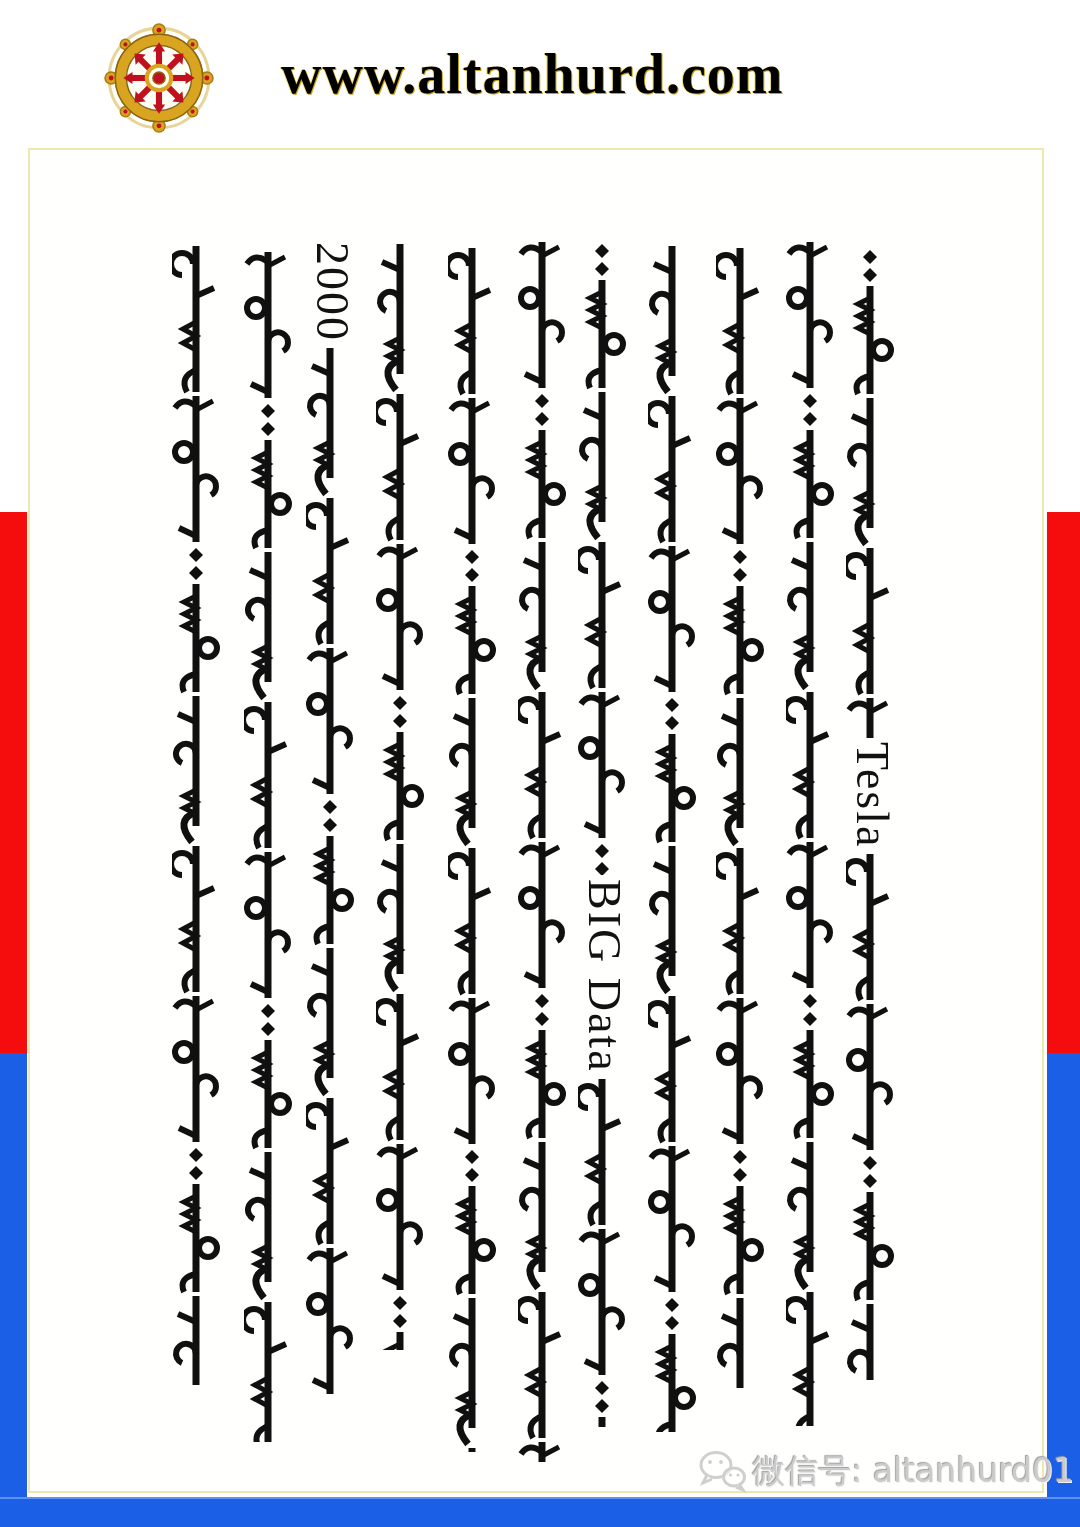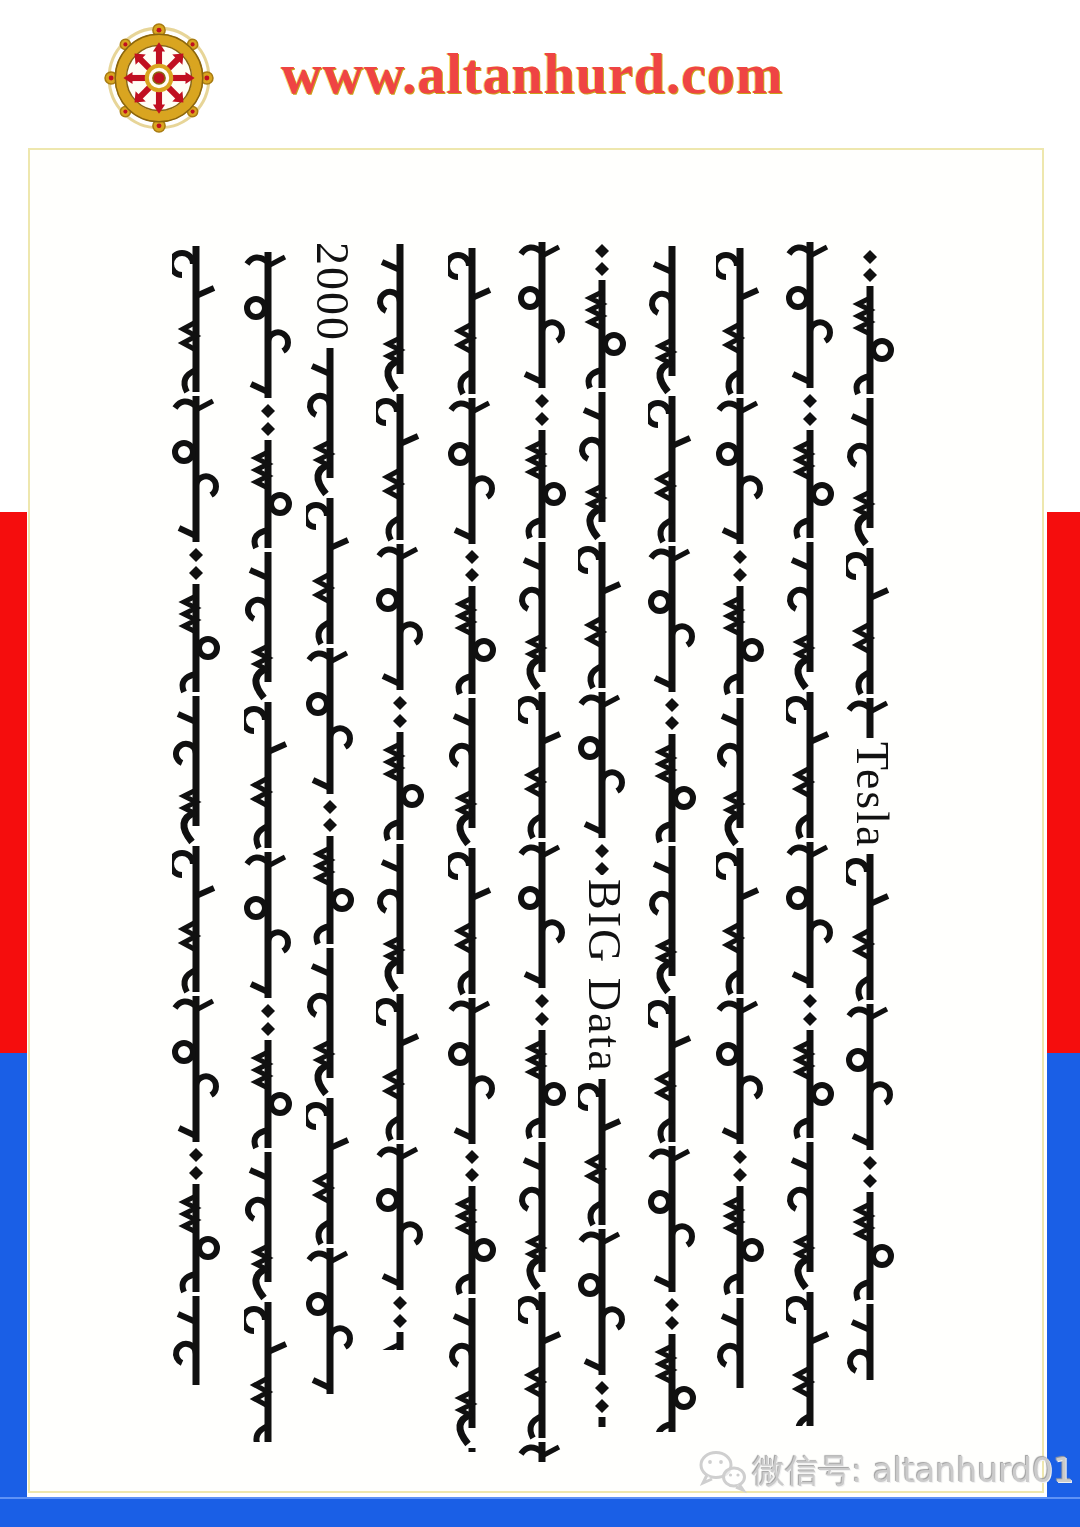--- a/index.html
+++ b/index.html
@@ -5,21 +5,21 @@
   html,body{margin:0;padding:0;}
   body{
     width:1080px;height:1527px;position:relative;overflow:hidden;
     background:#ffffff;font-family:"Liberation Sans",sans-serif;
   }
   
   .logo{position:absolute;left:103px;top:22px;width:112px;height:112px;}
   .site-title{
     position:absolute;left:281px;top:42px;width:520px;
     font-family:"Liberation Serif",serif;font-size:56px;font-weight:bold;
-    color:#ef4444;letter-spacing:1px;white-space:nowrap;
+    color:#000000;letter-spacing:1px;white-space:nowrap;
     text-shadow:1px 1px 0 #caa21a, -1px 0 0 #f5e070;
   }
   
   .content-box{
     position:absolute;left:28px;top:148px;width:1016px;height:1345px;
     background:#fffffd;border:2px solid #eee7ae;box-sizing:border-box;z-index:1;
   }
   
   .bar{position:absolute;z-index:3;}
   .bar.red-left {left:0;top:512px;width:27px;height:541px;background:#f50d0d;}

